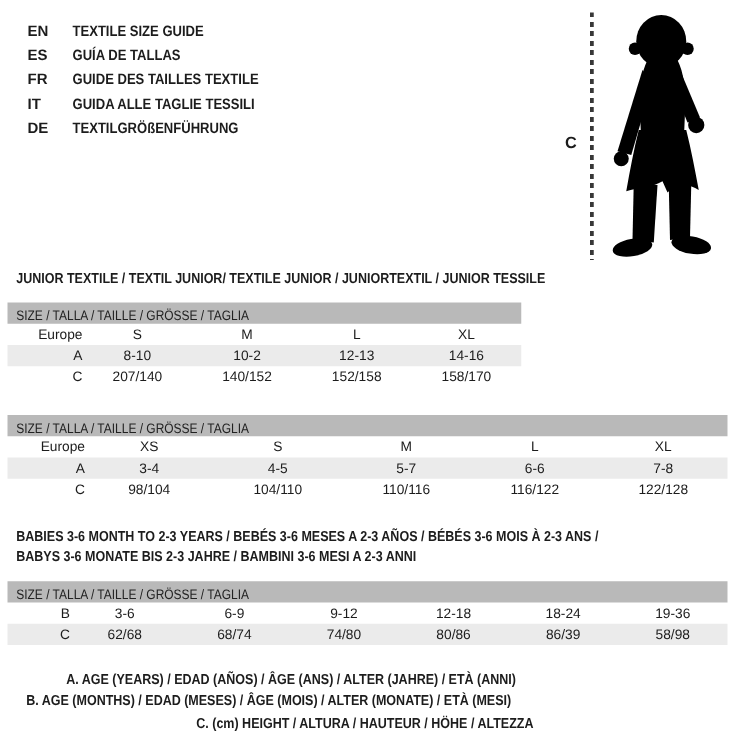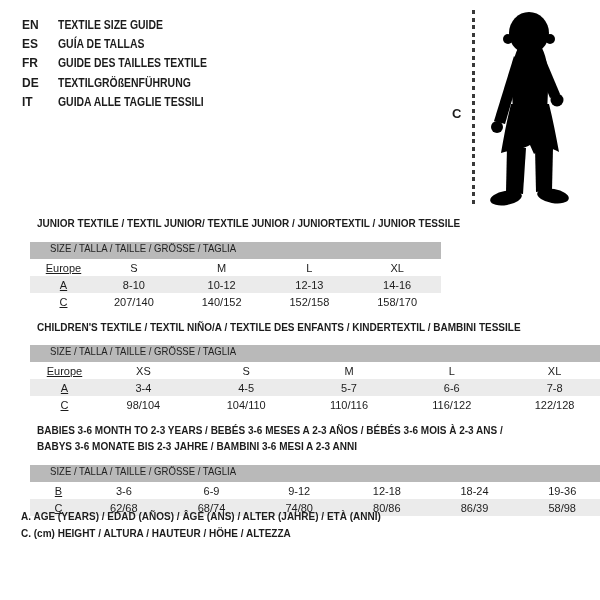--- a/index.html
+++ b/index.html
@@ -16,43 +16,43 @@
 
   
   .dash-line{
     position:absolute;left:472px;top:10px;width:2.5px;height:198px;
     background-image:repeating-linear-gradient(to bottom,#383838 0 4px,transparent 4px 7.6px);
   }
   .measure-label{position:absolute;left:452px;top:106px;font-weight:bold;font-size:13px;}
   .silhouette{position:absolute;left:480px;top:6px;line-height:0;}
 
   
-  .tbl{position:absolute;left:30px;}
+  .tbl{position:absolute;left:6px;}
   .t1{top:217px;width:411px;}
   .t2{top:321px;width:576px;}
   .t3{top:423px;width:576px;}
   .tbl-title{font-size:11.5px;font-weight:bold;line-height:13px;margin-left:7px;}
   .t3 .tbl-title{line-height:15.5px;text-decoration:underline;}
   .t1 .tbl-grid{margin-top:12px;}
   .t2 .tbl-grid{margin-top:11px;}
   .t3 .tbl-grid{margin-top:11px;}
   .size-bar{
-    height:17px;background:#b9b9b9;display:flex;align-items:flex-start;
-    padding-left:20px;font-size:11px;color:#222222;
+    height:17px;background:#b9b9b9;display:flex;align-items:flex-end;
+    padding-left:7px;font-size:11px;color:#222222;
   }
   .tr{display:flex;height:17px;align-items:center;font-size:11px;}
   .tr.alt{background:#ebebeb;}
   .td{flex:1;text-align:center;}
-  .td.c0{flex:0 0 auto;text-align:center;padding-left:7px;text-decoration:underline;}
+  .td.c0{flex:0 0 auto;text-align:right;padding-left:7px;}
   .t1 .td.c0{width:53px;}
   .t2 .td.c0{width:55px;}
   .t3 .td.c0{width:43px;}
 
   
-  .notes{position:absolute;left:21px;top:508px;}
+  .notes{position:absolute;left:21px;top:536px;text-align:right;}
   .note-line{font-size:11.5px;font-weight:bold;line-height:17.3px;}
 </style>
 </head>
 <body>
 
 <div class="page">
 
   <div class="lang-block">
     <div class="lang-row">
       <span class="lang-code">EN</span>
@@ -60,26 +60,26 @@
     </div>
     <div class="lang-row">
       <span class="lang-code">ES</span>
       <span class="cond">GUÍA DE TALLAS</span>
     </div>
     <div class="lang-row">
       <span class="lang-code">FR</span>
       <span class="cond">GUIDE DES TAILLES TEXTILE</span>
     </div>
     <div class="lang-row">
+      <span class="lang-code">IT</span>
+      <span class="cond">GUIDA ALLE TAGLIE TESSILI</span>
+    </div>
+    <div class="lang-row">
       <span class="lang-code">DE</span>
       <span class="cond">TEXTILGRÖßENFÜHRUNG</span>
-    </div>
-    <div class="lang-row">
-      <span class="lang-code">IT</span>
-      <span class="cond">GUIDA ALLE TAGLIE TESSILI</span>
     </div>
   </div>
 
   <div class="dash-line"></div>
   <div class="measure-label">C</div>
   <div class="silhouette">
     <svg width="100" height="210" viewBox="0 0 100 210" xmlns="http://www.w3.org/2000/svg">
       <g fill="#000000">
         <ellipse cx="49" cy="27" rx="20" ry="21"></ellipse>
         <circle cx="28" cy="33" r="5"></circle>
@@ -109,38 +109,35 @@
       <div class="tr">
         <div class="td c0">Europe</div>
         <div class="td">S</div>
         <div class="td">M</div>
         <div class="td">L</div>
         <div class="td">XL</div>
       </div>
       <div class="tr alt">
         <div class="td c0">A</div>
         <div class="td">8-10</div>
-        <div class="td">10-12</div>
+        <div class="td">10-2</div>
         <div class="td">12-13</div>
         <div class="td">14-16</div>
       </div>
       <div class="tr">
         <div class="td c0">C</div>
         <div class="td">207/140</div>
         <div class="td">140/152</div>
         <div class="td">152/158</div>
         <div class="td">158/170</div>
       </div>
     </div>
   </section>
 
   <section class="tbl t2">
-    <div class="tbl-title">
-      <span class="cond">CHILDREN'S TEXTILE / TEXTIL NIÑO/A / TEXTILE DES ENFANTS / KINDERTEXTIL / BAMBINI TESSILE</span>
-    </div>
     <div class="tbl-grid">
       <div class="size-bar">
         <span class="cond">SIZE / TALLA / TAILLE / GRÖSSE / TAGLIA</span>
       </div>
       <div class="tr">
         <div class="td c0">Europe</div>
         <div class="td">XS</div>
         <div class="td">S</div>
         <div class="td">M</div>
         <div class="td">L</div>
@@ -193,17 +190,20 @@
         <div class="td">58/98</div>
       </div>
     </div>
   </section>
 
   <div class="notes">
     <div class="note-line">
       <span class="cond">A. AGE (YEARS) / EDAD (AÑOS) / ÂGE (ANS) / ALTER (JAHRE) / ETÀ (ANNI)</span>
     </div>
     <div class="note-line">
+      <span class="cond">B. AGE (MONTHS) / EDAD (MESES) / ÂGE (MOIS) / ALTER (MONATE) / ETÀ (MESI)</span>
+    </div>
+    <div class="note-line">
       <span class="cond">C. (cm) HEIGHT / ALTURA / HAUTEUR / HÖHE / ALTEZZA</span>
     </div>
   </div>
 
 </div>
 
 </body></html>

